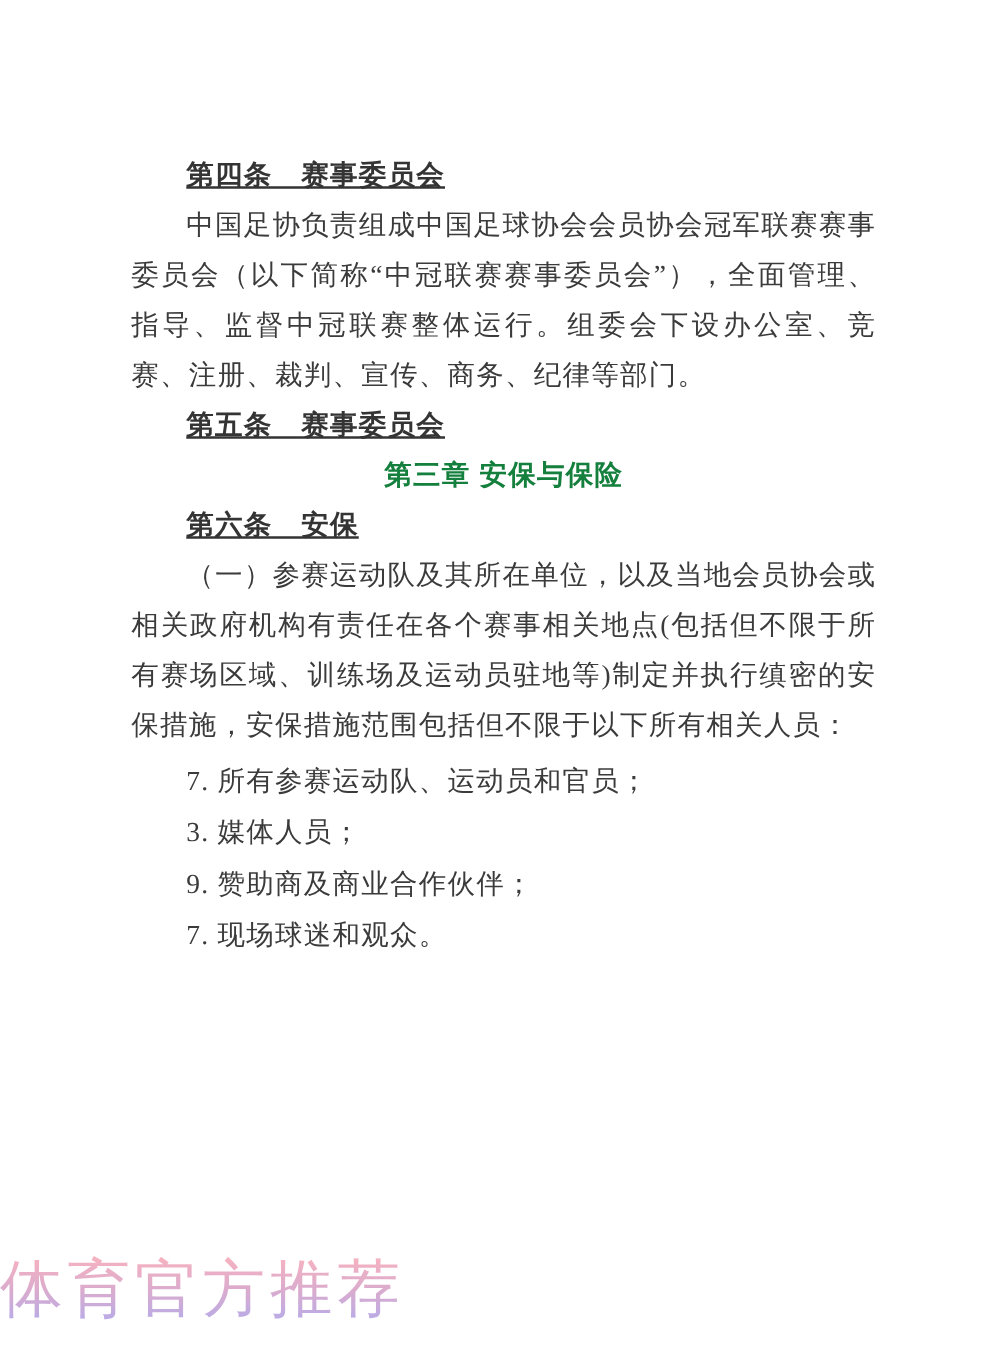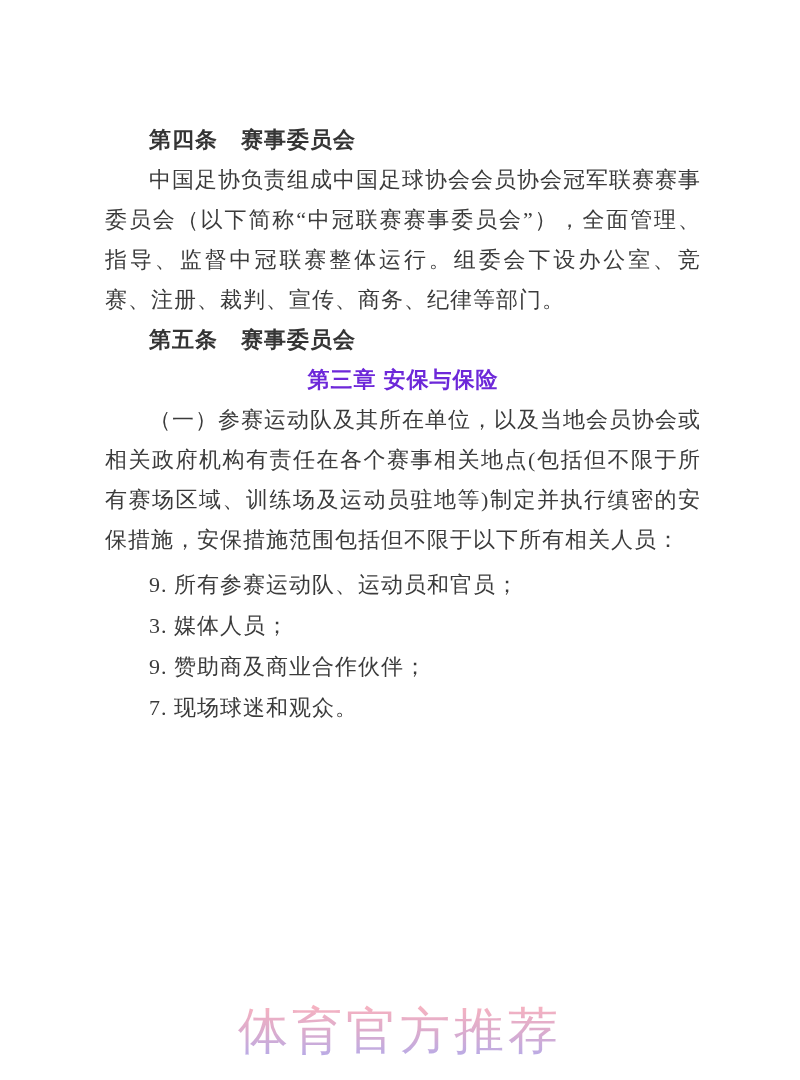--- a/index.html
+++ b/index.html
@@ -25,49 +25,50 @@
   .content p {
     margin: 0;
     font-size: 22px;
     line-height: 40px;
     letter-spacing: 1px;
   }
   .article-heading {
     font-weight: bold;
     text-indent: 2em;
     color: #343434;
+    text-decoration: underline;
   }
   .body-para {
     text-indent: 2em;
     text-align: justify;
     text-justify: inter-character;
   }
   .chapter-title {
     font-family: "Liberation Sans", sans-serif;
     font-weight: bold;
     font-size: 25px;
     line-height: 40px;
     text-align: center;
     letter-spacing: 1px;
-    color: #6d28d9;
+    color: #15803d;
     margin: 40px 0 0 0;
   }
   .list-block {
     margin-top: 4px;
   }
   .list-item {
     text-indent: 2em;
     line-height: 41px !important;
   }
   .watermark {
     position: absolute;
     top: 998px;
     left: 0;
     width: 100%;
-    text-align: center;
+    text-align: left;
     font-family: "Liberation Serif", serif;
     font-size: 50px;
     line-height: 66px;
     letter-spacing: 4px;
     background: linear-gradient(180deg, #f6b2c0 12%, #dcaccd 50%, #b9abe6 88%);
     -webkit-background-clip: text;
     background-clip: text;
     color: transparent;
   }
 </style>
@@ -79,25 +80,26 @@
 
     <p class="article-heading">第四条　赛事委员会</p>
 
     <p class="body-para">中国足协负责组成中国足球协会会员协会冠军联赛赛事委员会（以下简称“中冠联赛赛事委员会”），全面管理、指导、监督中冠联赛整体运行。组委会下设办公室、竞赛、注册、裁判、宣传、商务、纪律等部门。</p>
 
     <p class="article-heading">第五条　赛事委员会</p>
 
 
     <p class="chapter-title">第三章 安保与保险</p>
 
+    <p class="article-heading">第六条　安保</p>
 
     <p class="body-para">（一）参赛运动队及其所在单位，以及当地会员协会或相关政府机构有责任在各个赛事相关地点(包括但不限于所有赛场区域、训练场及运动员驻地等)制定并执行缜密的安保措施，安保措施范围包括但不限于以下所有相关人员：</p>
 
     <div class="list-block">
-      <p class="list-item">9. 所有参赛运动队、运动员和官员；</p>
+      <p class="list-item">7. 所有参赛运动队、运动员和官员；</p>
       <p class="list-item">3. 媒体人员；</p>
       <p class="list-item">9. 赞助商及商业合作伙伴；</p>
       <p class="list-item">7. 现场球迷和观众。</p>
     </div>
 
   </div>
 
   <div class="watermark">体育官方推荐</div>
 </div>
 

